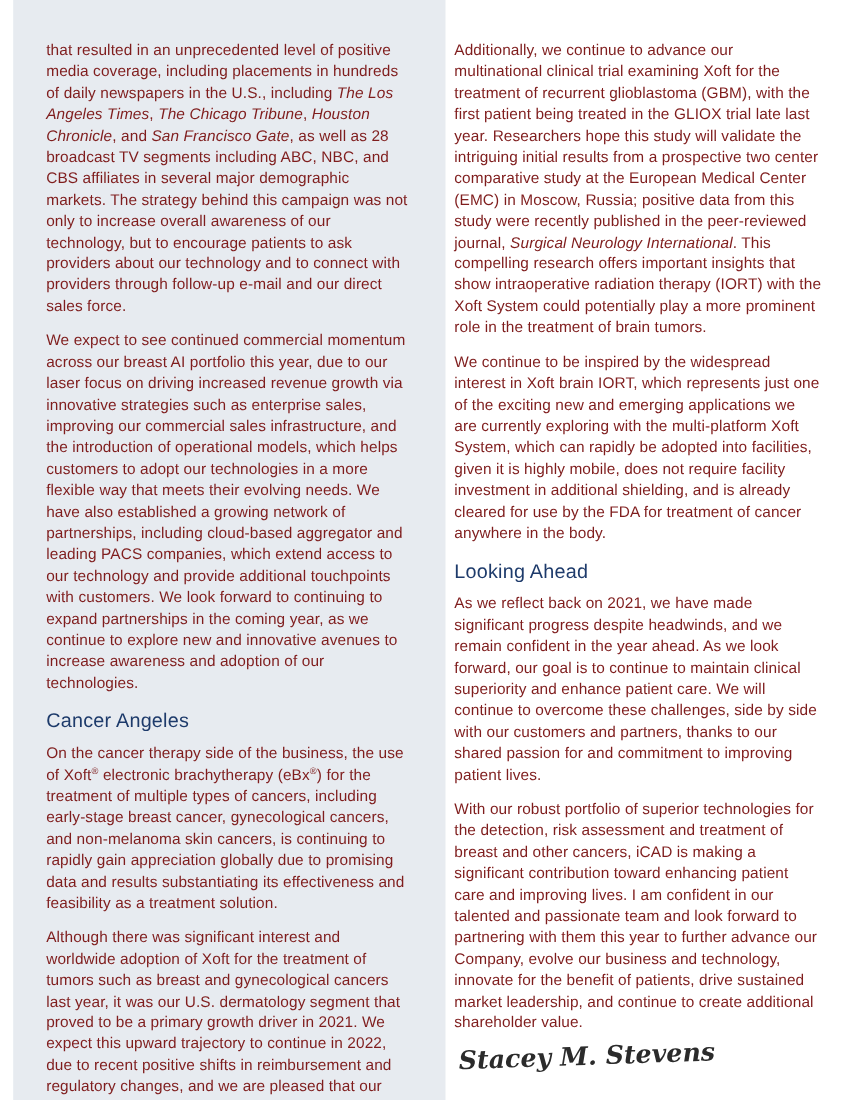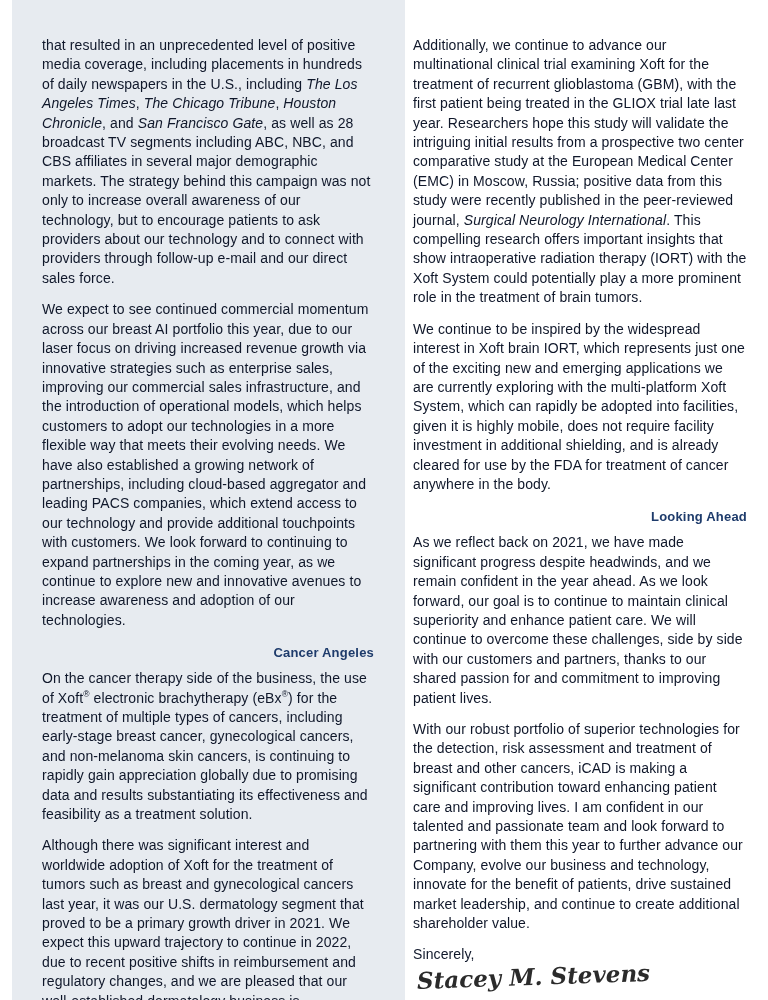--- a/index.html
+++ b/index.html
@@ -32,30 +32,29 @@
   }
   .col {
     display: block;
   }
   .col-left  { width: 332px; }
   .col-right { width: 334px; }
   .col p {
     margin: 0 0 12px 0;
     font-size: 14px;
     line-height: 19.4px;
-    color: #0f172a;
+    color: #7f1d1d;
     letter-spacing: 0.1px;
   }
   .col h2 {
     margin: 15px 0 9px 0;
-    font-size: 13px;
-    font-weight: 700;
+    font-size: 18px;
+    font-weight: 400;
     color: #1e3b6b;
     letter-spacing: 0.2px;
-    text-align: right;
   }
   .col em { font-style: italic; }
   .col sup {
     font-size: 8.5px;
     line-height: 0;
     vertical-align: super;
   }
   .sincerely { margin-bottom: 2px !important; }
   .signature {
     font-family: "DejaVu Serif", serif;
@@ -83,19 +82,18 @@
       <p><span>On the cancer therapy side of the business, the use of Xoft</span><sup>®</sup><span> electronic brachytherapy (eBx</span><sup>®</sup><span>) for the treatment of multiple types of cancers, including early-stage breast cancer, gynecological cancers, and non-melanoma skin cancers, is continuing to rapidly gain appreciation globally due to promising data and results substantiating its effectiveness and feasibility as a treatment solution.</span></p>
       <p><span>Although there was significant interest and worldwide adoption of Xoft for the treatment of tumors such as breast and gynecological cancers last year, it was our U.S. dermatology segment that proved to be a primary growth driver in 2021. We expect this upward trajectory to continue in 2022, due to recent positive shifts in reimbursement and regulatory changes, and we are pleased that our well-established dermatology business is experiencing an exciting resurgence thanks to these factors. We are also continuing to work successfully with our dermatology partners to further penetrate this significant market segment and fully unlock its potential.</span></p>
     </div>
 
     <div class="col col-right">
       <p><span>Additionally, we continue to advance our multinational clinical trial examining Xoft for the treatment of recurrent glioblastoma (GBM), with the first patient being treated in the GLIOX trial late last year. Researchers hope this study will validate the intriguing initial results from a prospective two center comparative study at the European Medical Center (EMC) in Moscow, Russia; positive data from this study were recently published in the peer-reviewed journal, </span><em>Surgical Neurology International</em><span>. This compelling research offers important insights that show intraoperative radiation therapy (IORT) with the Xoft System could potentially play a more prominent role in the treatment of brain tumors.</span></p>
       <p><span>We continue to be inspired by the widespread interest in Xoft brain IORT, which represents just one of the exciting new and emerging applications we are currently exploring with the multi-platform Xoft System, which can rapidly be adopted into facilities, given it is highly mobile, does not require facility investment in additional shielding, and is already cleared for use by the FDA for treatment of cancer anywhere in the body.</span></p>
       <h2>Looking Ahead</h2>
       <p><span>As we reflect back on 2021, we have made significant progress despite headwinds, and we remain confident in the year ahead. As we look forward, our goal is to continue to maintain clinical superiority and enhance patient care. We will continue to overcome these challenges, side by side with our customers and partners, thanks to our shared passion for and commitment to improving patient lives.</span></p>
       <p><span>With our robust portfolio of superior technologies for the detection, risk assessment and treatment of breast and other cancers, iCAD is making a significant contribution toward enhancing patient care and improving lives. I am confident in our talented and passionate team and look forward to partnering with them this year to further advance our Company, evolve our business and technology, innovate for the benefit of patients, drive sustained market leadership, and continue to create additional shareholder value.</span></p>
-      <p class="sincerely">Sincerely,</p>
       <div class="signature">Stacey M. Stevens</div>
 
     </div>
 
   </div>
 </div>
 
 </body></html>

